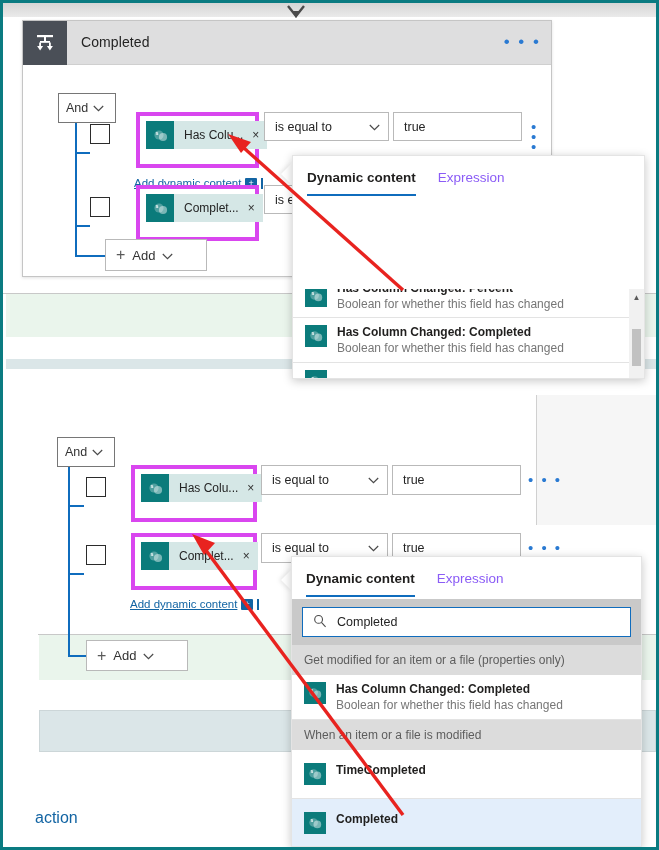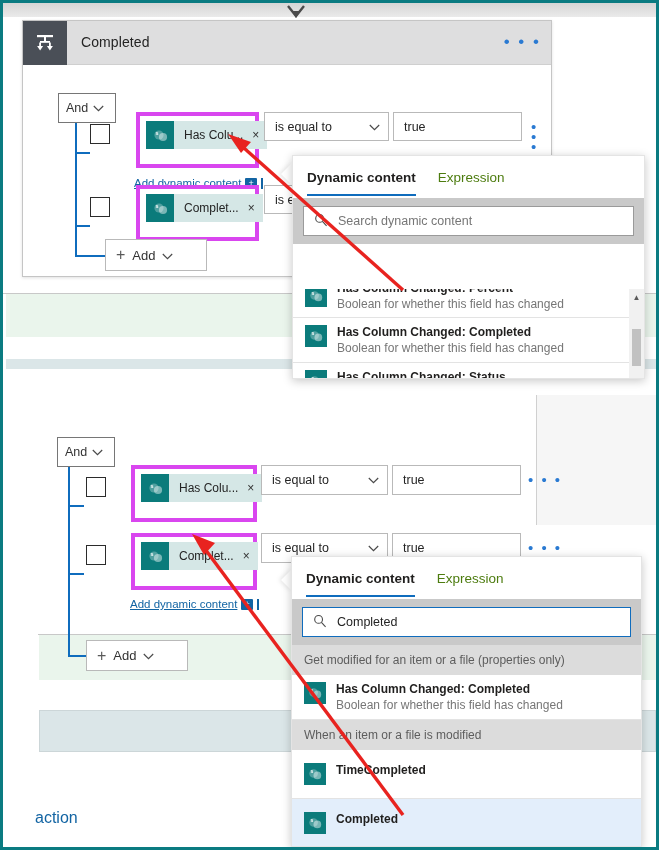--- a/index.html
+++ b/index.html
@@ -139,21 +139,21 @@
     box-shadow: 0 2px 9px rgba(0,0,0,0.22);
     border: 1px solid #e4e4e4;
   }
   .flyout-tabs {
     height: 42px; background: #fff;
     display: flex; align-items: center; gap: 22px;
     padding: 8px 14px;
     position: relative;
   }
   .fl-tab {
-    font-size: 13.5px; color: #4d7c0f; height: 42px;
+    font-size: 13.5px; color: #8b5cf6; height: 42px;
     display: flex; align-items: center; position: relative;
   }
   .fl-tab.active { color: #201f1e; font-weight: 600; }
   .fl-tab.active:after {
     content: ""; position: absolute; left: 0; right: 0; bottom: 2px;
     height: 2.5px; background: #0f6cbd;
   }
   .search-wrap {
     background: #c9c9c9; padding: 8px 10px;
   }
@@ -355,31 +355,20 @@
 
     <div class="flyout-tabs">
       <div class="fl-tab active">
         <span>Dynamic content</span>
       </div>
       <div class="fl-tab">
         <span>Expression</span>
       </div>
     </div>
 
-    <div class="search-wrap">
-      <div class="search-box">
-        <span>
-          <svg width="14" height="14" viewBox="0 0 14 14">
-            <circle cx="5.6" cy="5.4" r="3.9" fill="none" stroke="#4a4a4a" stroke-width="1.1"></circle>
-            <line x1="8.4" y1="8.3" x2="12.6" y2="12.8" stroke="#4a4a4a" stroke-width="1.1"></line>
-          </svg>
-        </span>
-        <span class="search-ph">Search dynamic content</span>
-      </div>
-    </div>
 
     <div class="abs" style="left:0;top:133px;width:338px;">
       <div class="dc-item" style="padding-top:0;height:29px;overflow:hidden;">
         <div class="dc-ico" style="margin-top:-4px;">
           <svg width="16" height="16" viewBox="0 0 17 17">
             <circle cx="7" cy="8" r="4.6" fill="#ffffff" opacity="0.28"></circle>
             <circle cx="11" cy="10" r="4.1" fill="#ffffff" opacity="0.45"></circle>
             <text x="3.6" y="7.8" font-size="5.4" fill="#ffffff" font-family="sans-serif" font-weight="bold">s</text>
           </svg>
         </div>
@@ -403,24 +392,20 @@
         </div>
       </div>
 
       <div class="dc-item">
         <div class="dc-ico">
           <svg width="16" height="16" viewBox="0 0 17 17">
             <circle cx="7" cy="8" r="4.6" fill="#ffffff" opacity="0.28"></circle>
             <circle cx="11" cy="10" r="4.1" fill="#ffffff" opacity="0.45"></circle>
             <text x="3.6" y="7.8" font-size="5.4" fill="#ffffff" font-family="sans-serif" font-weight="bold">s</text>
           </svg>
-        </div>
-        <div class="dc-txt">
-          <span class="dc-title">Has Column Changed: Status</span>
-
         </div>
       </div>
 
     </div>
 
     <div class="abs scrollbar" style="right:0;top:133px;width:15px;height:91px;">
       <div class="sb-up" style="padding-top:4px;">▲</div>
       <div class="sb-thumb" style="height:37px;margin-top:27px;"></div>
     </div>
   </div>

